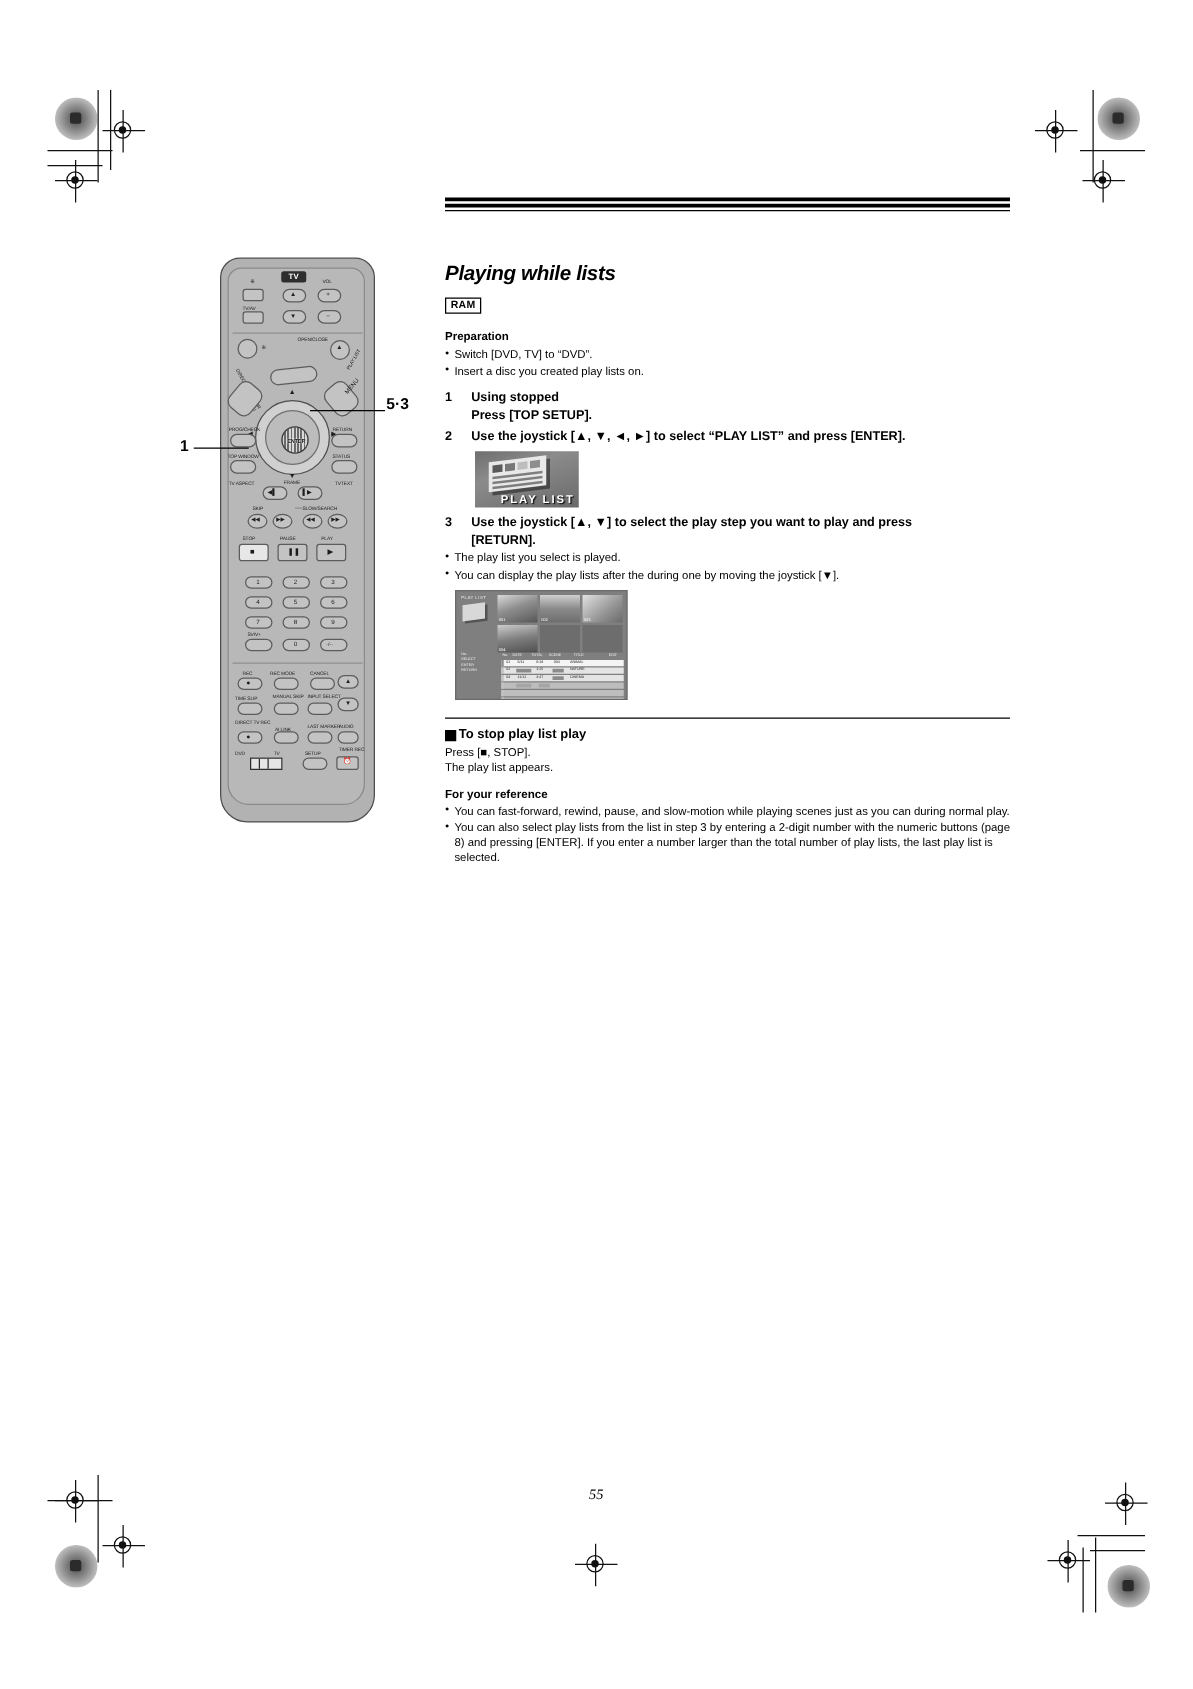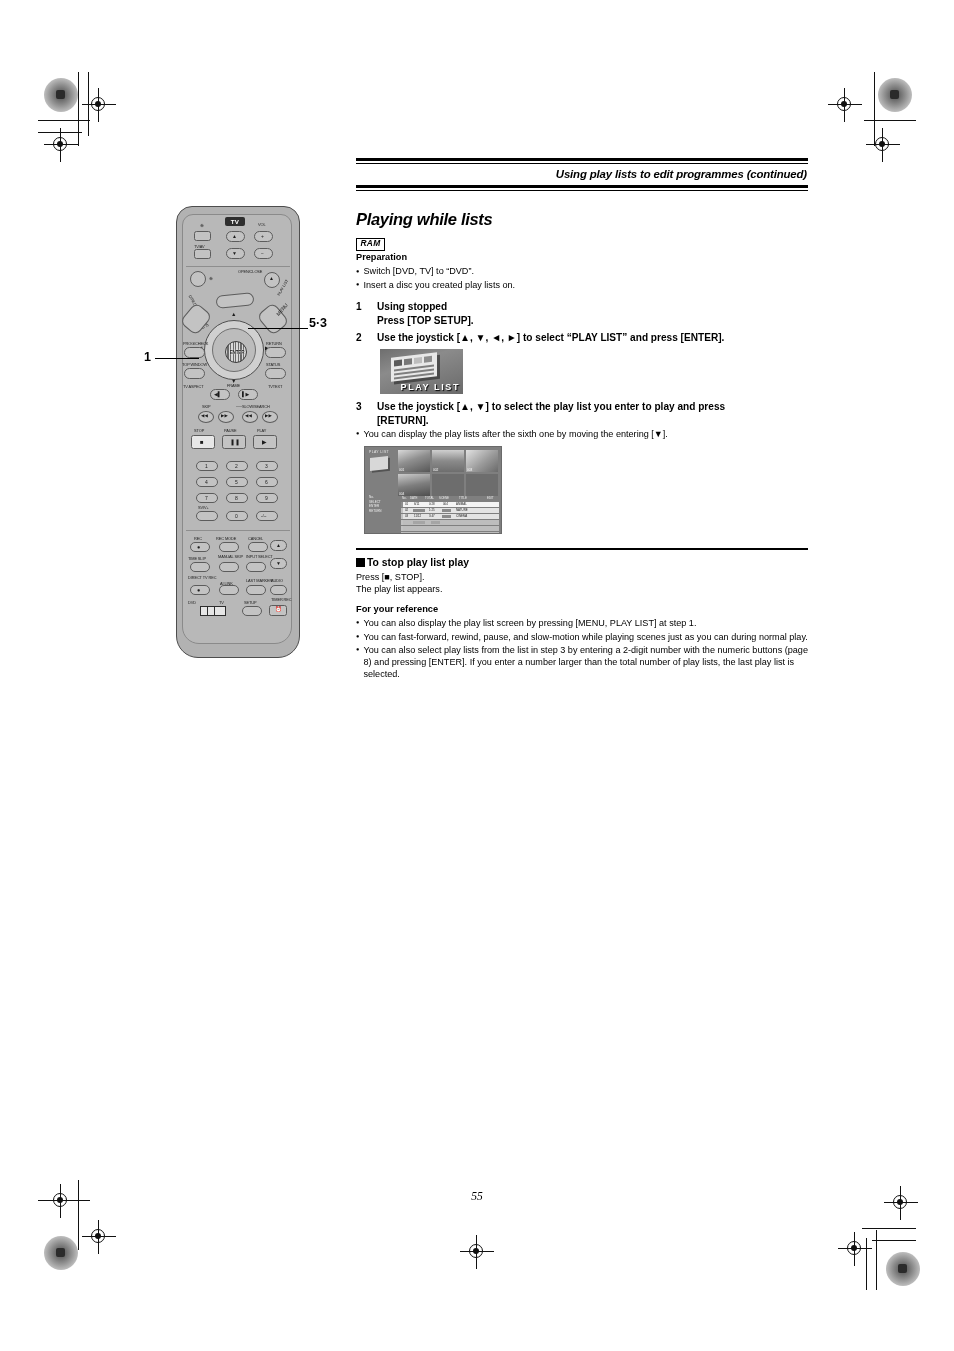--- a/index.html
+++ b/index.html
@@ -112,22 +112,21 @@
   }
 
   .ram-badge {
     display: inline-block;
     border: 1.3px solid #000;
     font-size: 8.4px;
     font-weight: bold;
     letter-spacing: 0.3px;
     padding: 0.5px 3.5px 1px 3.5px;
     line-height: 1.12;
-    margin-bottom: 0;
-    font-style: italic;
+    margin-bottom: 12px;
   }
 
   .sub-head {
     font-size: 9.2px;
     font-weight: bold;
     margin: 0 0 2.5px 0;
   }
 
   ul.bullets {
     list-style: none;
@@ -566,21 +565,20 @@
   <div class="h"></div>
     <div class="v"></div>
     <div class="ring"></div>
     <div class="dot"></div>
 </div>
 
 <div class="header">
   <div class="rule-thick"></div>
   <div class="rule-gap-1"></div>
   <div class="rule-thin"></div>
-  <div class="header-title">Using play lists to edit programmes (continued)</div>
   <div class="rule-thick"></div>
   <div class="rule-gap-2"></div>
   <div class="rule-thin"></div>
 </div>
 
 <div class="content">
 
   <h1 class="section-title">Playing while lists</h1>
 
   <div><span class="ram-badge">RAM</span></div>
@@ -612,27 +610,28 @@
       <div class="pl-row" style="top:12px;width:40px;"></div>
       <div class="pl-row" style="top:16px;width:40px;"></div>
       <div class="pl-row" style="top:20px;width:40px;"></div>
     </div>
     <div class="playlist-icon-label">PLAY  LIST</div>
   </div>
 
   <ol class="steps" style="margin-top:6px;">
     <li style="margin-bottom:1px;">
       <span class="num">3</span>
-      <span class="step-line">Use the joystick [▲, ▼] to select the play list you enter to play and press</span>
+      <span class="step-line">Use the joystick [▲, ▼] to select the play step you want to play and press</span>
       <span class="step-line">[RETURN].</span>
     </li>
   </ol>
 
   <ul class="bullets notes-after-step">
-    <li>You can display the play lists after the sixth one by moving the entering [▼].</li>
+    <li>The play list you select is played.</li>
+    <li>You can display the play lists after the during one by moving the joystick [▼].</li>
   </ul>
 
   <div class="tv-figure">
     <div class="tv-header-label">PLAY LIST</div>
     <div class="tv-side-icon"></div>
 
     <div class="tv-thumbs">
       <div class="tv-thumb" style="background:linear-gradient(160deg,#d9d9d9 0%,#8f8f8f 45%,#575757 100%);">
         <span class="tnum">001</span>
       </div>
@@ -709,21 +708,20 @@
 
   <div class="block-head">
     <span class="sq"></span>
     <span>To stop play list play</span>
   </div>
   <div class="plain-line">Press [■, STOP].</div>
   <div class="plain-line">The play list appears.</div>
 
   <div class="for-ref-head">For your reference</div>
   <ul class="bullets">
-    <li>You can also display the play list screen by pressing [MENU, PLAY LIST] at step 1.</li>
     <li>You can fast-forward, rewind, pause, and slow-motion while playing scenes just as you can during normal play.</li>
     <li>You can also select play lists from the list in step 3 by entering a 2-digit number with the numeric buttons (page 8) and pressing [ENTER]. If you enter a number larger than the total number of play lists, the last play list is selected.</li>
   </ul>
 </div>
 
 <div class="remote-wrap">
   <div class="remote-body"></div>
   <div class="remote-inner"></div>
 
   <div class="tv-tag">TV</div>

